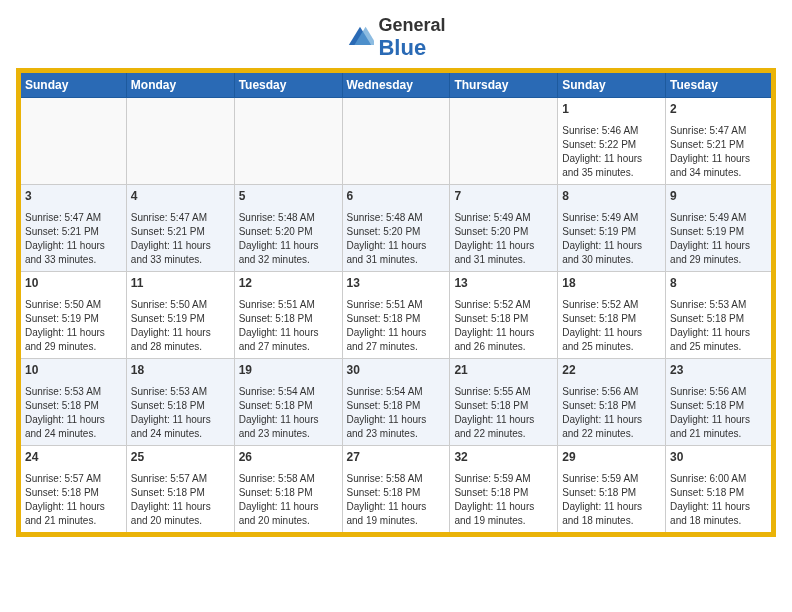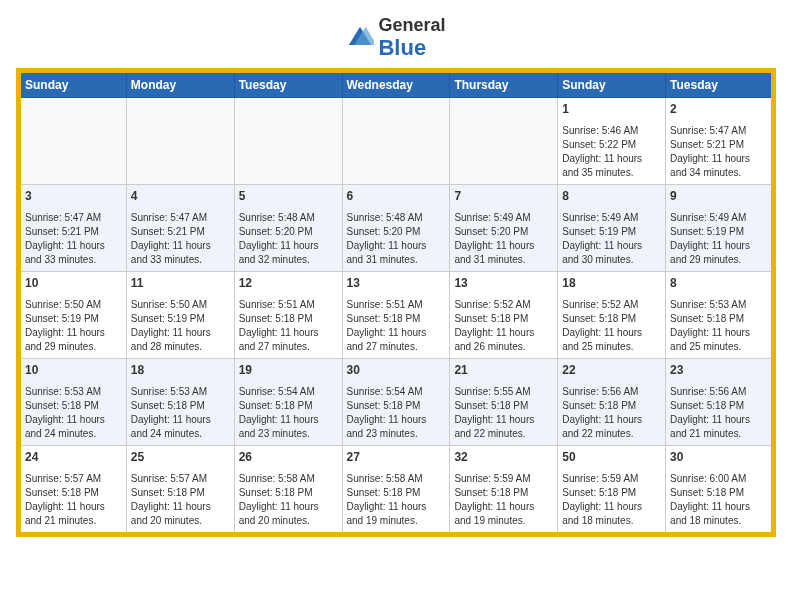--- a/index.html
+++ b/index.html
@@ -335,21 +335,21 @@
 and 19 minutes.</div>
         </td>
         <td>
           <span class="day-num">32</span>
           <div class="day-info">Sunrise: 5:59 AM
 Sunset: 5:18 PM
 Daylight: 11 hours
 and 19 minutes.</div>
         </td>
         <td>
-          <span class="day-num">50</span>
+          <span class="day-num">29</span>
           <div class="day-info">Sunrise: 5:59 AM
 Sunset: 5:18 PM
 Daylight: 11 hours
 and 18 minutes.</div>
         </td>
         <td>
           <span class="day-num">30</span>
           <div class="day-info">Sunrise: 6:00 AM
 Sunset: 5:18 PM
 Daylight: 11 hours

